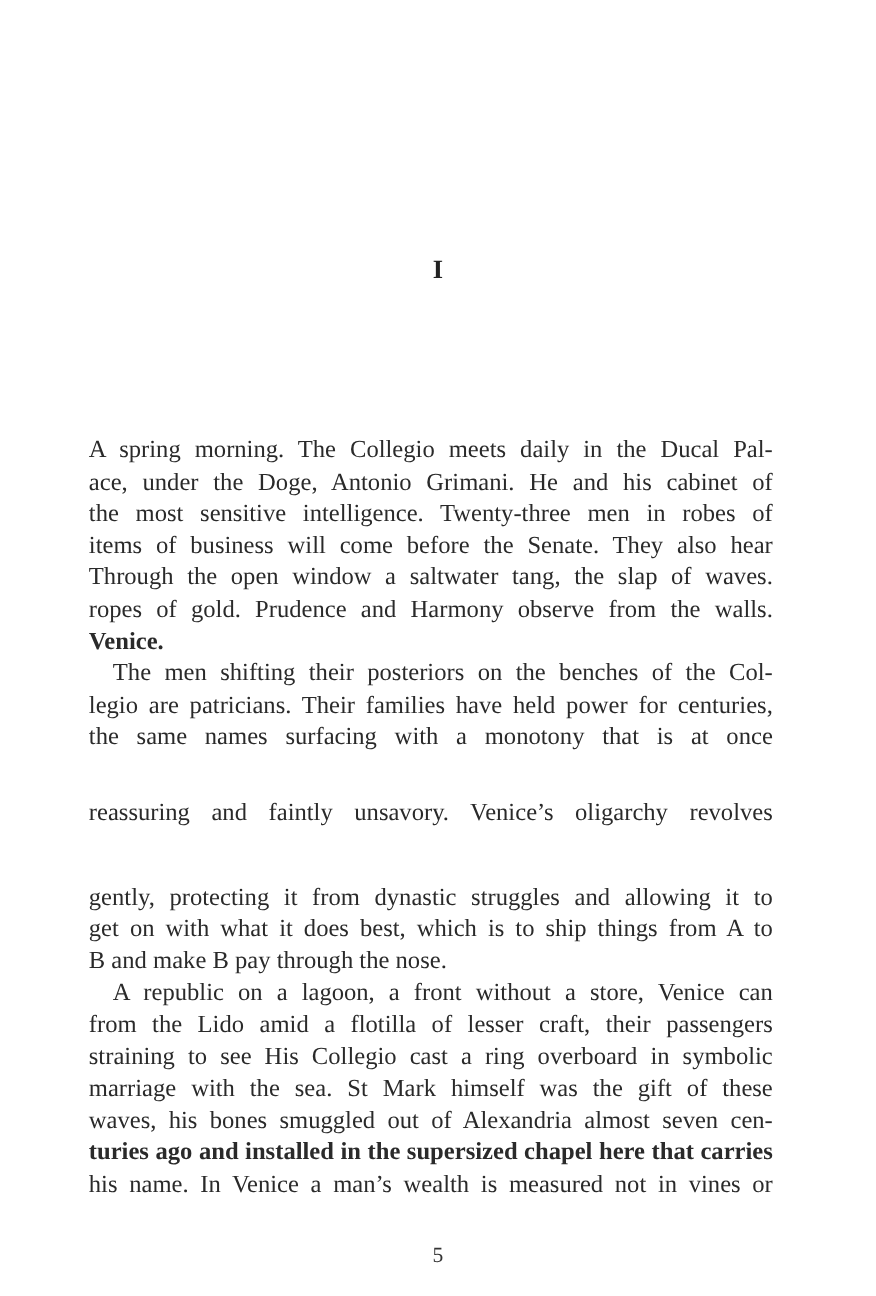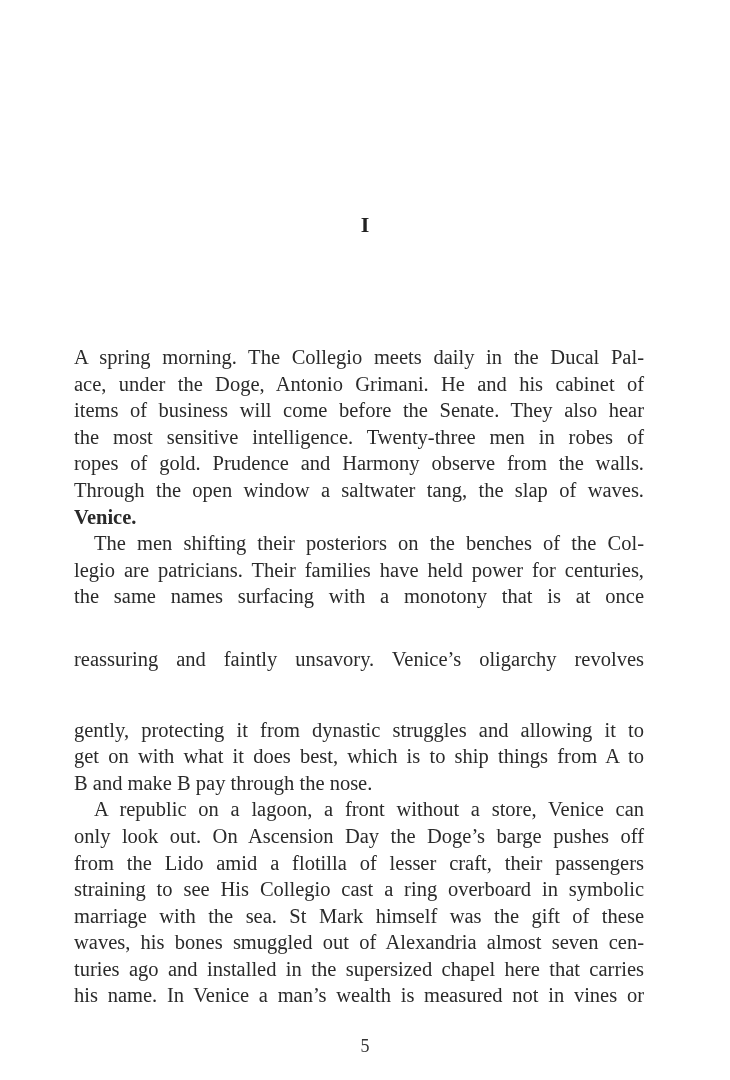--- a/index.html
+++ b/index.html
@@ -21,21 +21,21 @@
       width: 730px;
       top: 212px;
       text-align: center;
       font-size: 22px;
       font-weight: bold;
       color: #222;
     }
     .body-text {
       position: absolute;
       left: 74px;
-      top: 344px;
+      top: 362px;
       width: 570px;
     }
     .line {
       display: block;
       height: 26.6px;
       line-height: 26.6px;
       font-size: 20.5px;
       white-space: nowrap;
       text-align: justify;
       text-align-last: justify;
@@ -57,35 +57,34 @@
     }
   </style>
 </head>
 <body>
 
 <div class="chapter-number">I</div>
 
 <div class="body-text" id="body-text">
     <span class="line" style="display: block;">A spring morning. The Collegio meets daily in the Ducal Pal-</span>
     <span class="line" style="display: block;">ace, under the Doge, Antonio Grimani. He and his cabinet of</span>
+    <span class="line" style="display: block;">the most sensitive intelligence. Twenty-three men in robes of</span>
     <span class="line" style="display: block;">items of business will come before the Senate. They also hear</span>
-    <span class="line" style="display: block;">the most sensitive intelligence. Twenty-three men in robes of</span>
+    <span class="line" style="display: block;">Through the open window a saltwater tang, the slap of waves.</span>
     <span class="line" style="display: block;">ropes of gold. Prudence and Harmony observe from the walls.</span>
-    <span class="line" style="display: block;">Through the open window a saltwater tang, the slap of waves.</span>
     <span class="line last" style="display: block; font-weight: bold;">Venice.</span>
     <span class="line indent" style="display: block;">The men shifting their posteriors on the benches of the Col-</span>
     <span class="line" style="display: block;">legio are patricians. Their families have held power for centuries,</span>
     <span class="line" style="display: block;">the same names surfacing with a monotony that is at once</span>
     <span class="line" style="display: block; margin-top: 36px;">reassuring and faintly unsavory. Venice’s oligarchy revolves</span>
     <span class="line" style="display: block; margin-top: 44px;">gently, protecting it from dynastic struggles and allowing it to</span>
     <span class="line" style="display: block;">get on with what it does best, which is to ship things from A to</span>
     <span class="line last" style="display: block;">B and make B pay through the nose.</span>
     <span class="line indent" style="display: block;">A republic on a lagoon, a front without a store, Venice can</span>
-    <span class="line" style="display: block;">only look out. On Ascension Day the Doge’s barge pushes off</span>
     <span class="line" style="display: block;">from the Lido amid a flotilla of lesser craft, their passengers</span>
     <span class="line" style="display: block;">straining to see His Collegio cast a ring overboard in symbolic</span>
     <span class="line" style="display: block;">marriage with the sea. St Mark himself was the gift of these</span>
     <span class="line" style="display: block;">waves, his bones smuggled out of Alexandria almost seven cen-</span>
-    <span class="line" style="display: block;">turies ago and installed in the supersized chapel here that carries</span>
+    <span class="line" style="display: block; font-weight: bold;">turies ago and installed in the supersized chapel here that carries</span>
     <span class="line" style="display: block;">his name. In Venice a man’s wealth is measured not in vines or</span>
   </div>
 
 <div class="page-number">5</div>
 
 </body></html>

